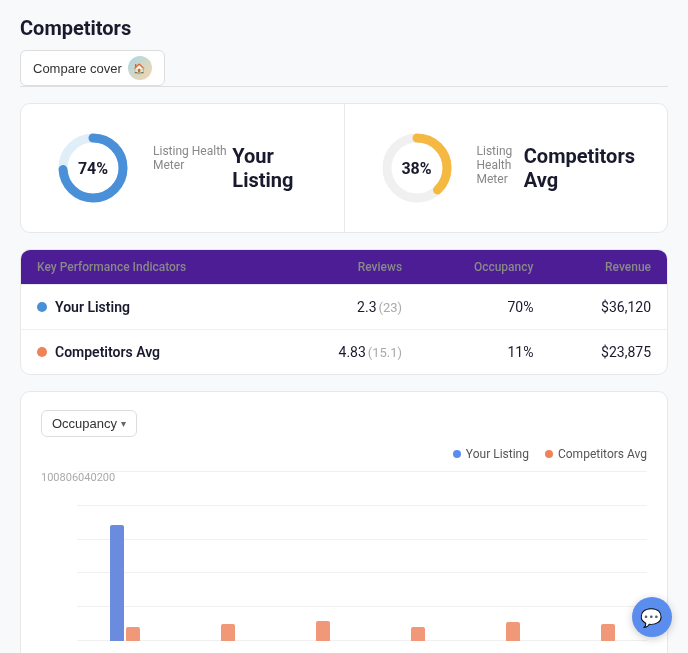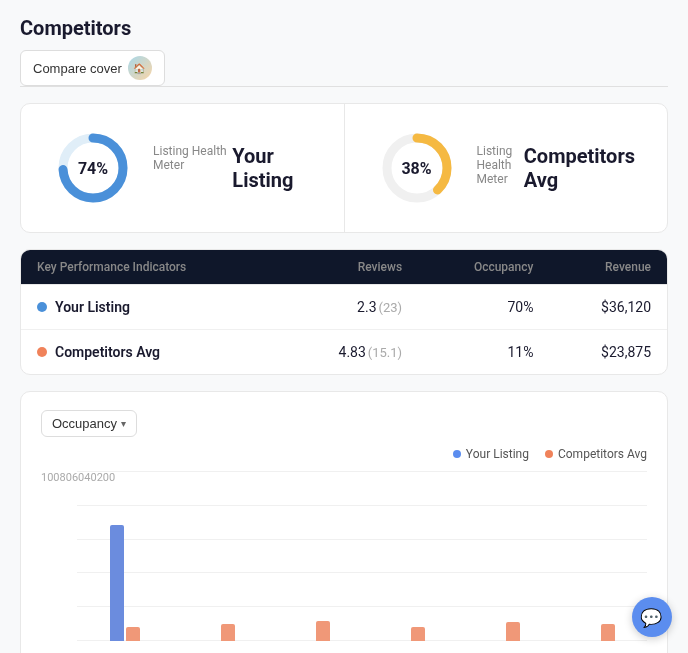--- a/index.html
+++ b/index.html
@@ -25,21 +25,21 @@
     .health-name { font-size: 20px; font-weight: 700; color: #1a1a2e; }
 
     
     .donut-container { position: relative; width: 80px; height: 80px; flex-shrink: 0; }
     .donut-container svg { transform: rotate(-90deg); }
     .donut-value { position: absolute; top: 50%; left: 50%; transform: translate(-50%, -50%); font-size: 16px; font-weight: 700; color: #1a1a2e; }
 
     
     .kpi-section { background: white; border-radius: 10px; border: 1px solid #e8e8e8; margin: 16px 0; overflow: hidden; }
     .kpi-table { width: 100%; border-collapse: collapse; }
-    .kpi-table thead tr { background: #0f172a; }
+    .kpi-table thead tr { background: #4c1d95; }
     .kpi-table th { padding: 10px 16px; text-align: left; font-size: 12px; font-weight: 500; color: #888; border-bottom: 1px solid #e8e8e8; }
     .kpi-table th:not(:first-child) { text-align: right; }
     .kpi-table td { padding: 14px 16px; font-size: 14px; color: #1a1a2e; border-bottom: 1px solid #f0f0f0; }
     .kpi-table td:not(:first-child) { text-align: right; }
     .kpi-table tr:last-child td { border-bottom: none; }
     .row-label { display: flex; align-items: center; gap: 8px; }
     .dot { width: 10px; height: 10px; border-radius: 50%; flex-shrink: 0; }
     .dot-blue { background: #4a90d9; }
     .dot-orange { background: #f0825a; }
     .row-name { font-weight: 600; }

